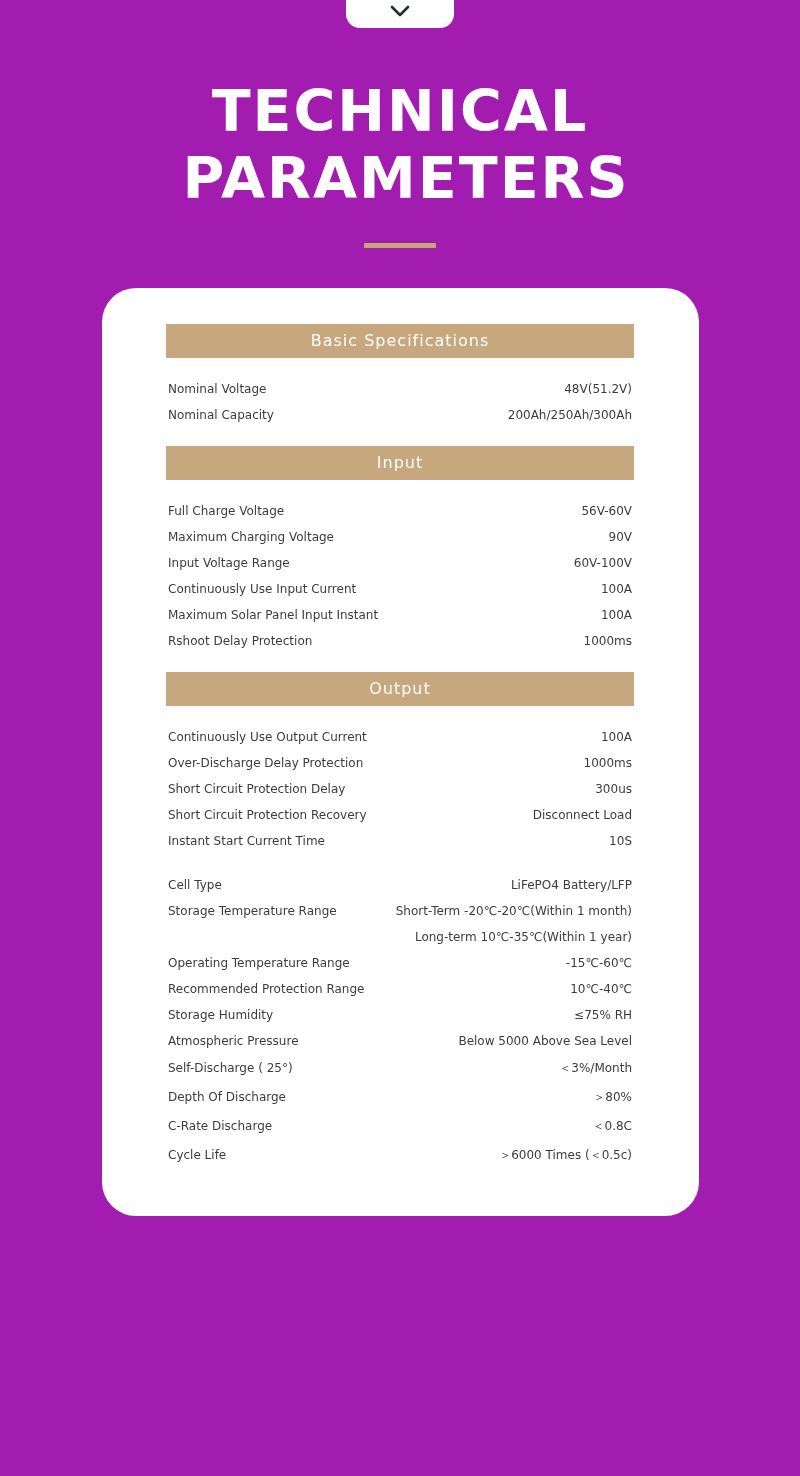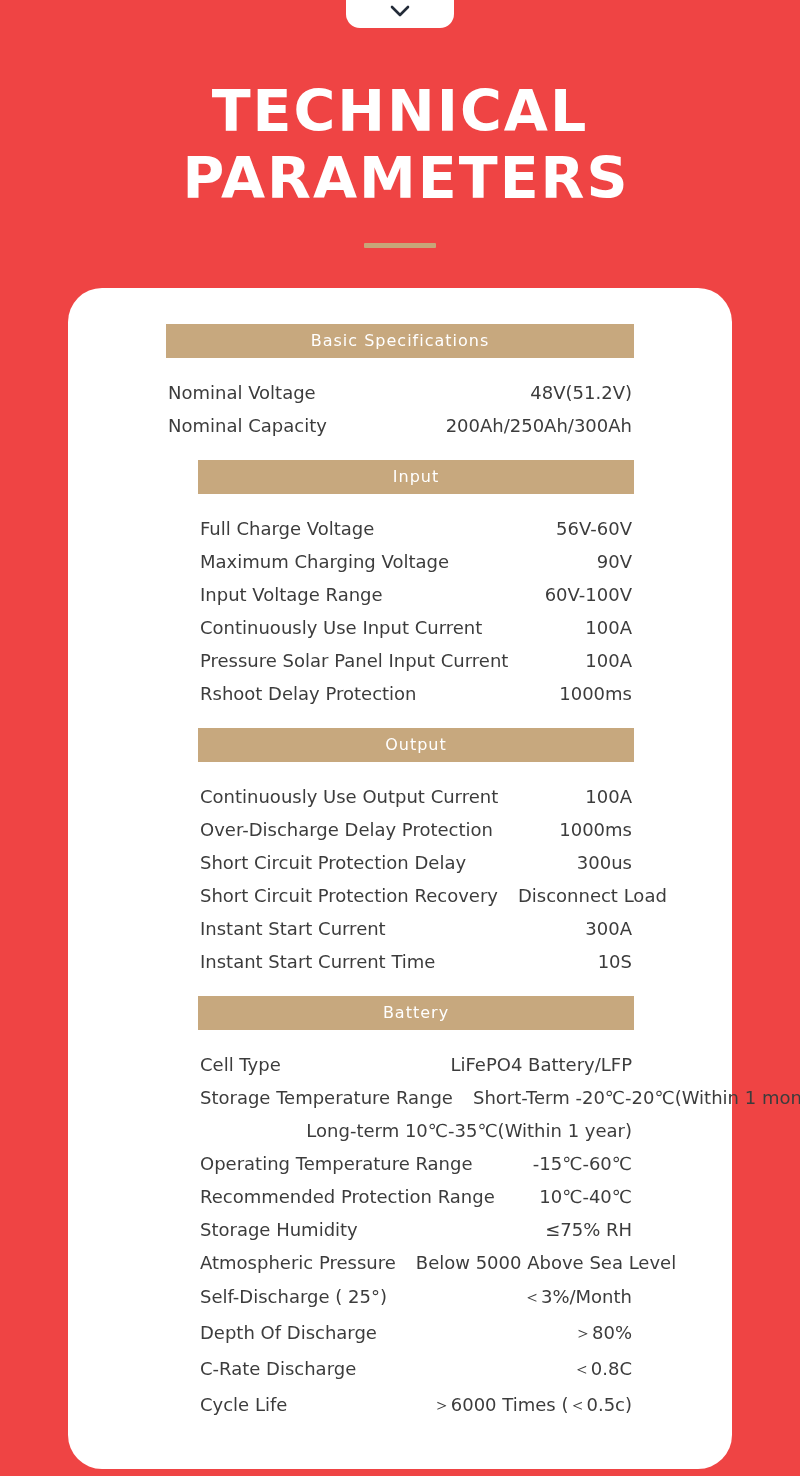--- a/index.html
+++ b/index.html
@@ -6,21 +6,21 @@
   html, body {
     margin: 0; padding: 0;
     width: 800px; height: 1476px;
     background: #232b38;
     font-family: "Liberation Sans", sans-serif;
   }
   .page {
     position: relative;
     width: 800px;
     min-height: 1476px;
-    background: #ef4444;
+    background: #a21caf;
     overflow: hidden;
   }
   
   .notch {
     position: absolute;
     top: 0; left: 50%;
     transform: translateX(-50%);
     width: 108px; height: 28px;
     background: #ffffff;
     border-bottom-left-radius: 14px;
@@ -48,47 +48,47 @@
   .title .line2 { display: block; padding-left: 12px; }
   .title-rule {
     width: 72px; height: 5px;
     background: #c7a678;
     margin: 30px auto 0 auto;
     border-radius: 1px;
   }
 
   .card {
     margin: 40px auto 0 auto;
-    width: 664px;
+    width: 597px;
     background: #ffffff;
     border-radius: 34px;
     padding: 36px 0 46px 0;
   }
   .inner {
     width: 468px;
     margin: 0 auto;
   }
 
   .section-head {
     background: #c7a87e;
     color: #ffffff;
     text-align: center;
     font-size: 16px;
     letter-spacing: 1px;
     padding: 7px 0 8px 0;
     margin-bottom: 18px;
     font-family: "DejaVu Sans", sans-serif;
   }
-  .section + .section { margin-top: 18px; margin-left: 32px; }
+  .section + .section { margin-top: 18px; }
 
   .row {
     display: flex;
     justify-content: space-between;
     align-items: baseline;
-    font-size: 18px;
+    font-size: 12px;
     color: #3a3a3a;
     padding: 6px 2px;
     font-family: "DejaVu Sans", sans-serif;
     gap: 20px;
   }
   .row .k { color: #3c3c3c; white-space: nowrap; }
   .row .v { color: #3c3c3c; white-space: nowrap; }
   .row.cont .k { visibility: hidden; }
 </style>
 </head>
@@ -137,21 +137,21 @@
           </div>
           <div class="row">
             <span class="k">Input Voltage Range</span>
             <span class="v">60V-100V</span>
           </div>
           <div class="row">
             <span class="k">Continuously Use Input Current</span>
             <span class="v">100A</span>
           </div>
           <div class="row">
-            <span class="k">Pressure Solar Panel Input Current</span>
+            <span class="k">Maximum Solar Panel Input Instant</span>
             <span class="v">100A</span>
           </div>
           <div class="row">
             <span class="k">Rshoot Delay Protection</span>
             <span class="v">1000ms</span>
           </div>
         </div>
         <div class="section">
           <div class="section-head">Output</div>
           <div class="row">
@@ -164,30 +164,25 @@
           </div>
           <div class="row">
             <span class="k">Short Circuit Protection Delay</span>
             <span class="v">300us</span>
           </div>
           <div class="row">
             <span class="k">Short Circuit Protection Recovery</span>
             <span class="v">Disconnect Load</span>
           </div>
           <div class="row">
-            <span class="k">Instant Start Current</span>
-            <span class="v">300A</span>
-          </div>
-          <div class="row">
             <span class="k">Instant Start Current Time</span>
             <span class="v">10S</span>
           </div>
         </div>
         <div class="section">
-          <div class="section-head">Battery</div>
           <div class="row">
             <span class="k">Cell Type</span>
             <span class="v">LiFePO4 Battery/LFP</span>
           </div>
           <div class="row">
             <span class="k">Storage Temperature Range</span>
             <span class="v">Short-Term -20℃-20℃(Within 1 month)</span>
           </div>
           <div class="row cont">
             <span class="k"></span>

